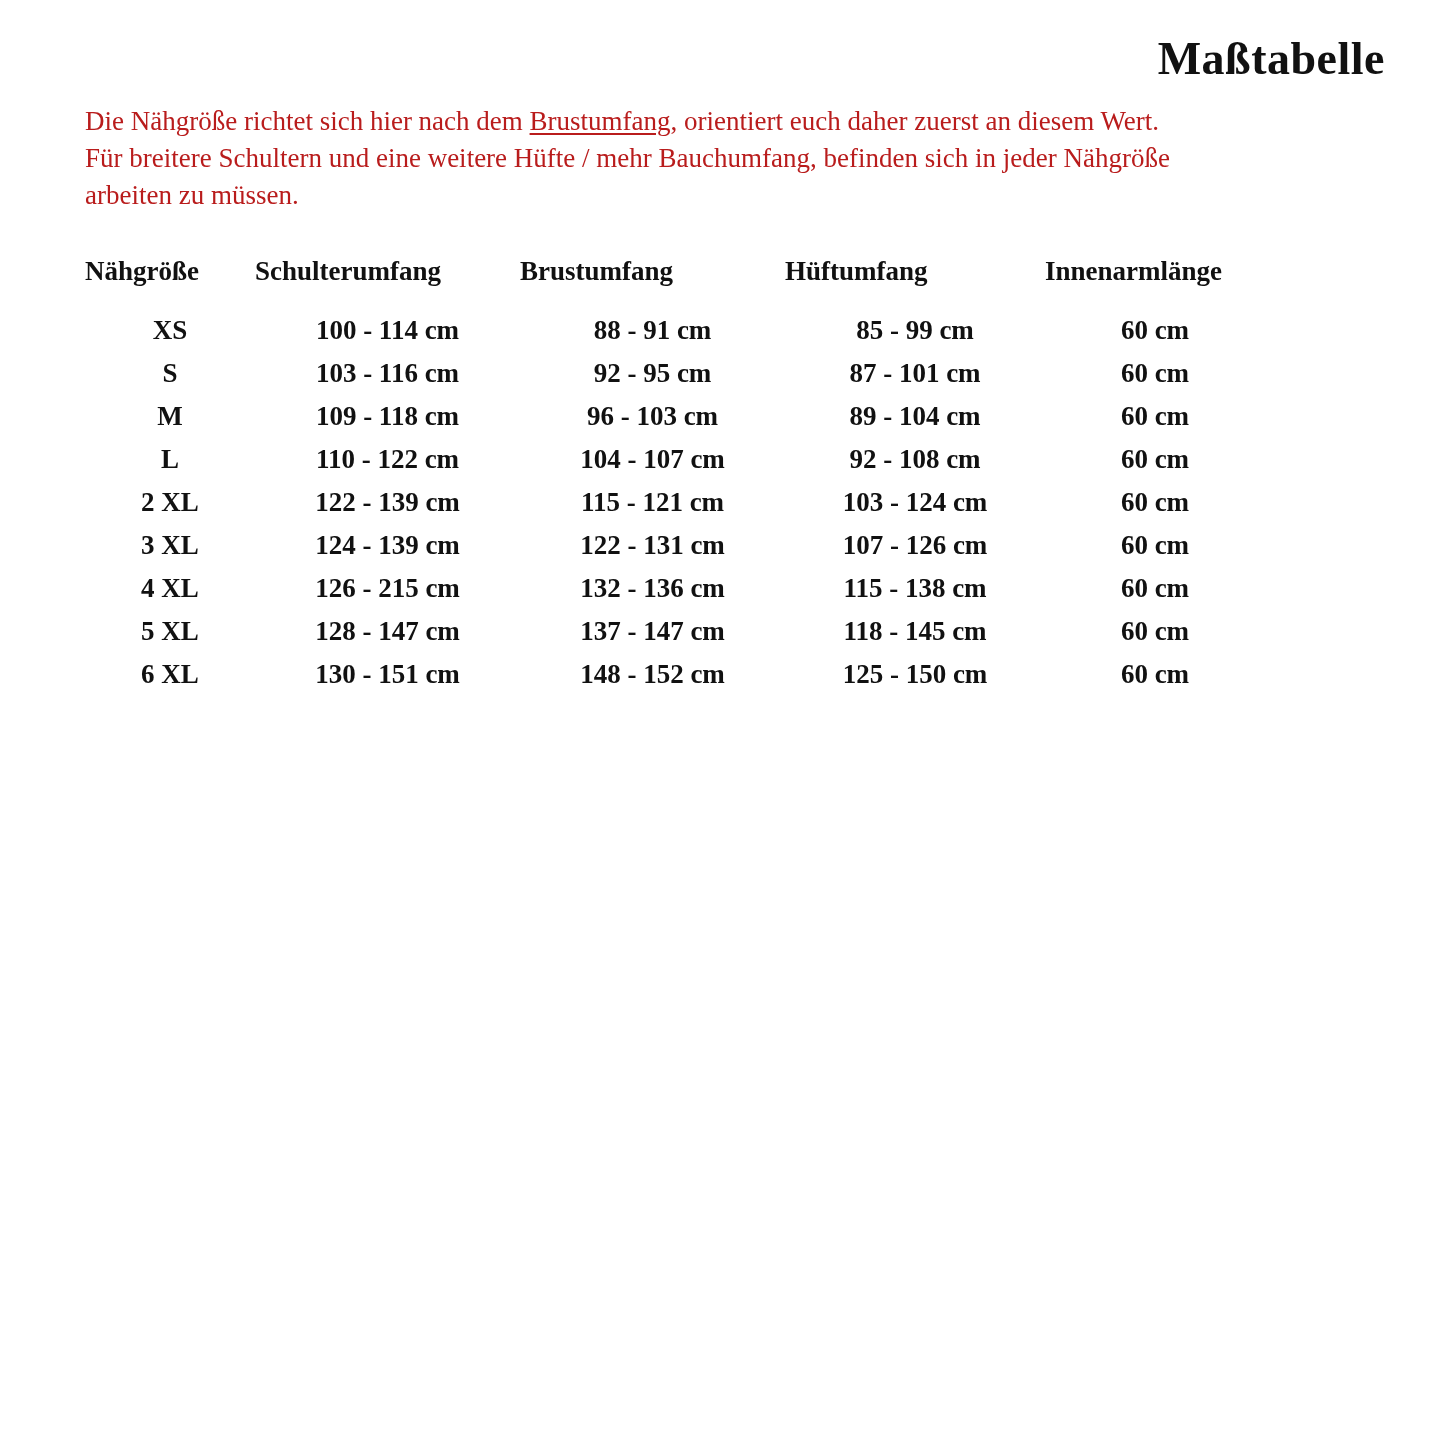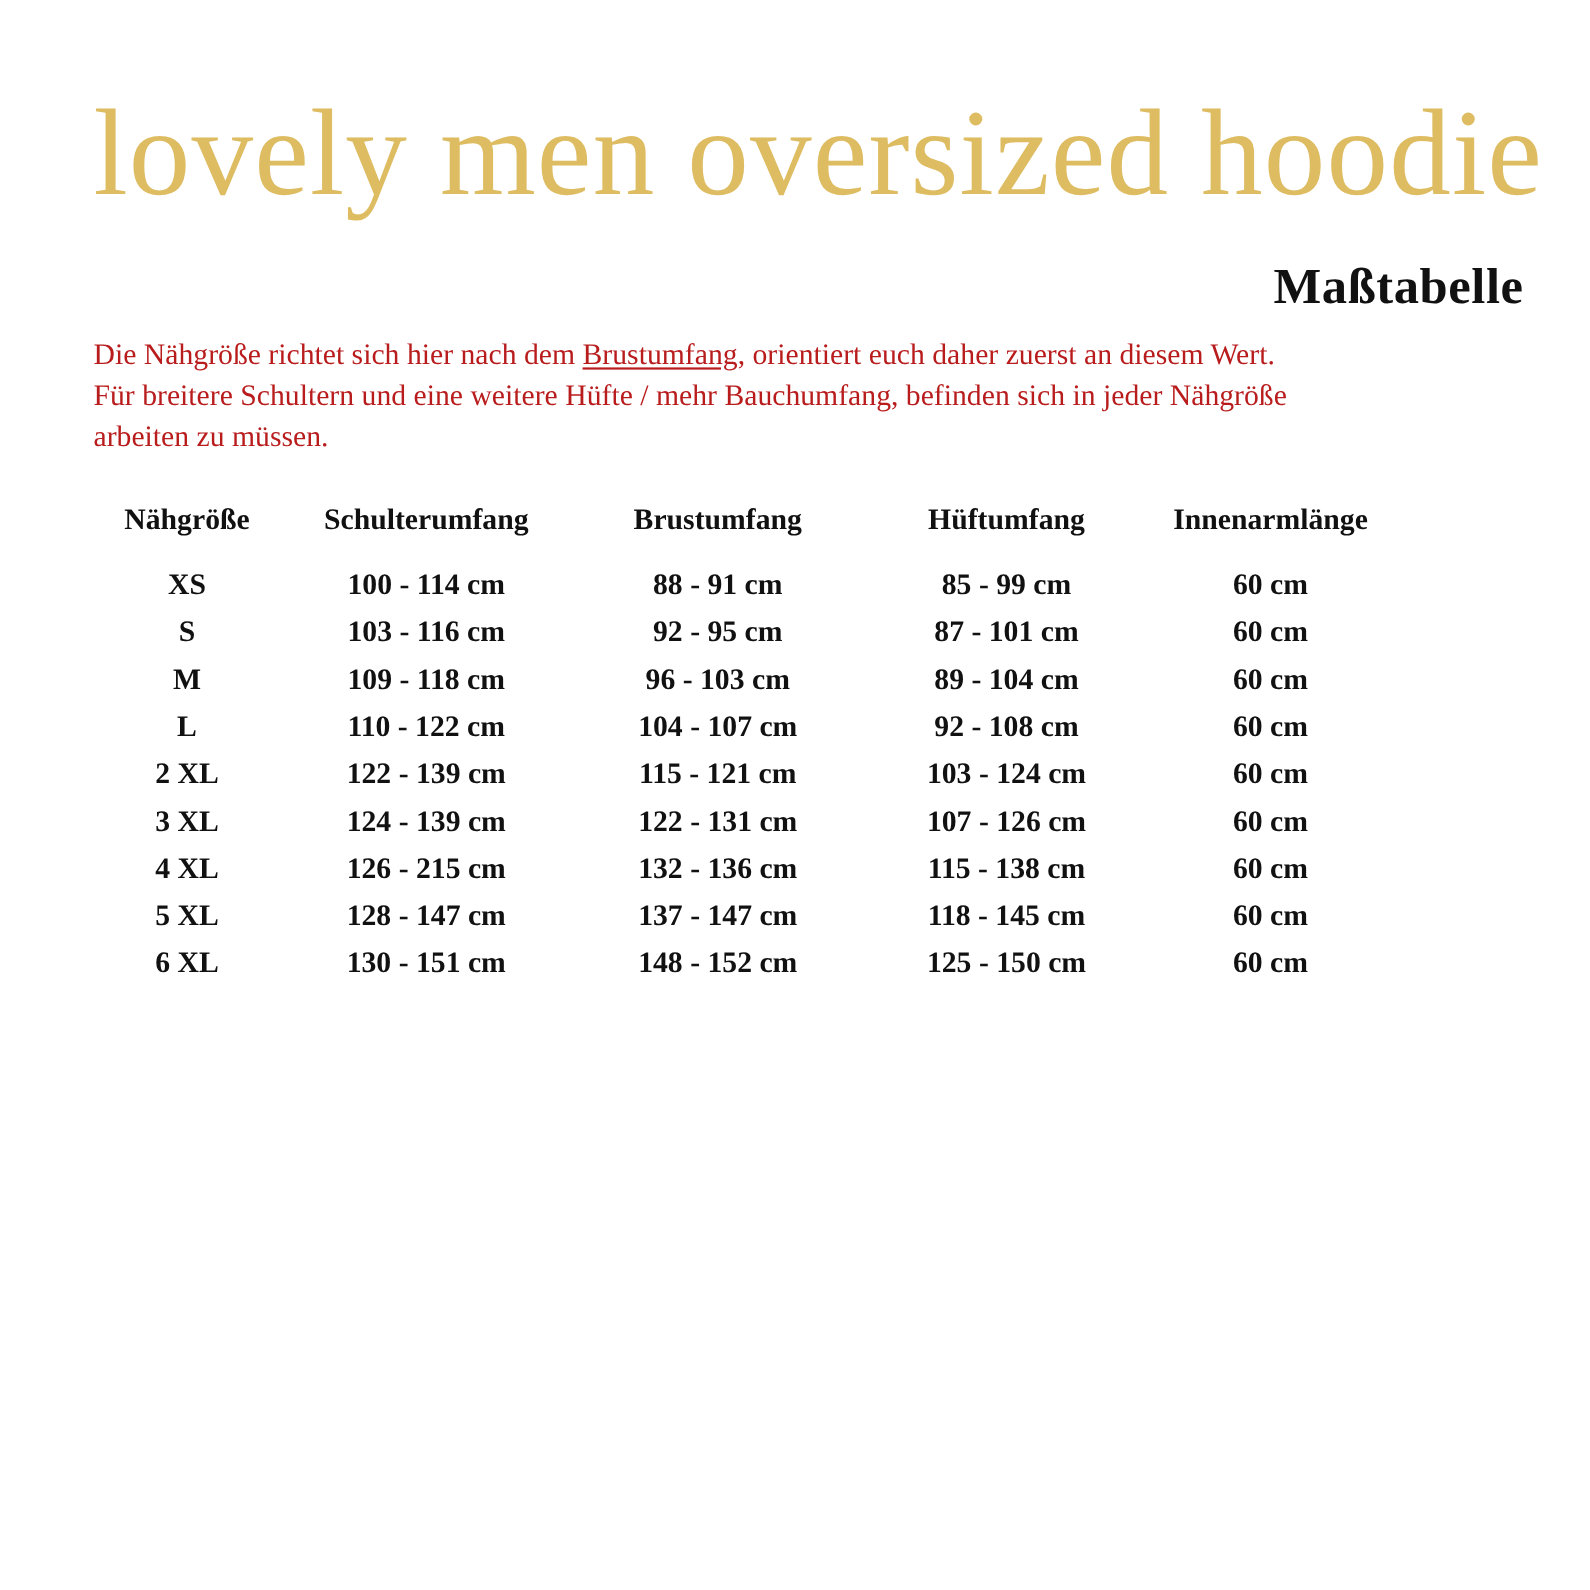--- a/index.html
+++ b/index.html
@@ -50,39 +50,38 @@
     font-size: 27px;
     font-weight: 700;
     color: #111111;
   }
   table.size-table col.c-size   { width: 170px; }
   table.size-table col.c-shoulder { width: 265px; }
   table.size-table col.c-chest  { width: 265px; }
   table.size-table col.c-hip    { width: 260px; }
   table.size-table col.c-arm    { width: 220px; }
   table.size-table th {
-    text-align: center;
+    text-align: left;
     font-weight: 700;
     padding: 0 0 28px 0;
     vertical-align: baseline;
   }
   table.size-table td {
     text-align: center;
     height: 43px;
     vertical-align: baseline;
     white-space: nowrap;
   }
 </style>
 </head>
 <body>
 
 <div class="page">
   <div class="content">
 
-    <h1 class="doc-title">lovely men oversized hoodie</h1>
 
     <h2 class="section-heading">Maßtabelle</h2>
 
     <div class="intro">
       <div><span>Die Nähgröße richtet sich hier nach dem </span><span class="u">Brustumfang</span><span>, orientiert euch daher zuerst an diesem Wert.</span></div>
       <div>Für breitere Schultern und eine weitere Hüfte / mehr Bauchumfang, befinden sich in jeder Nähgröße</div>
       <div>arbeiten zu müssen.</div>
     </div>
 
     <table class="size-table">

